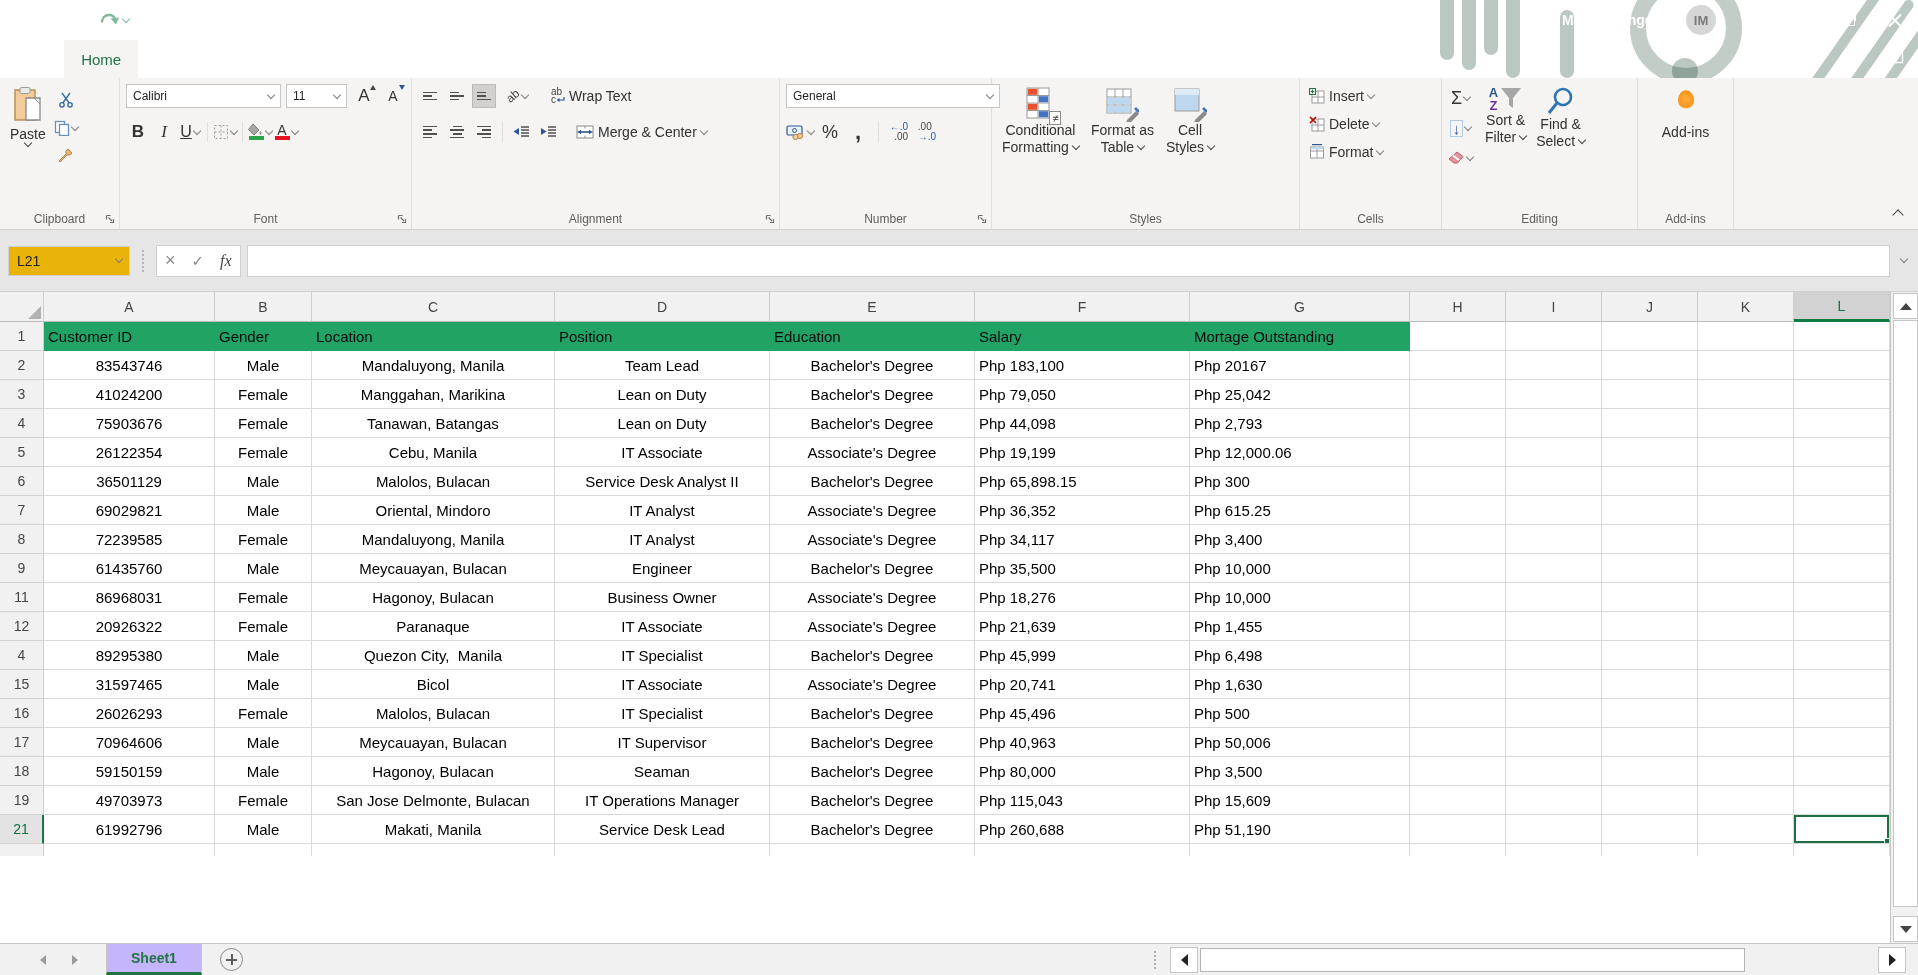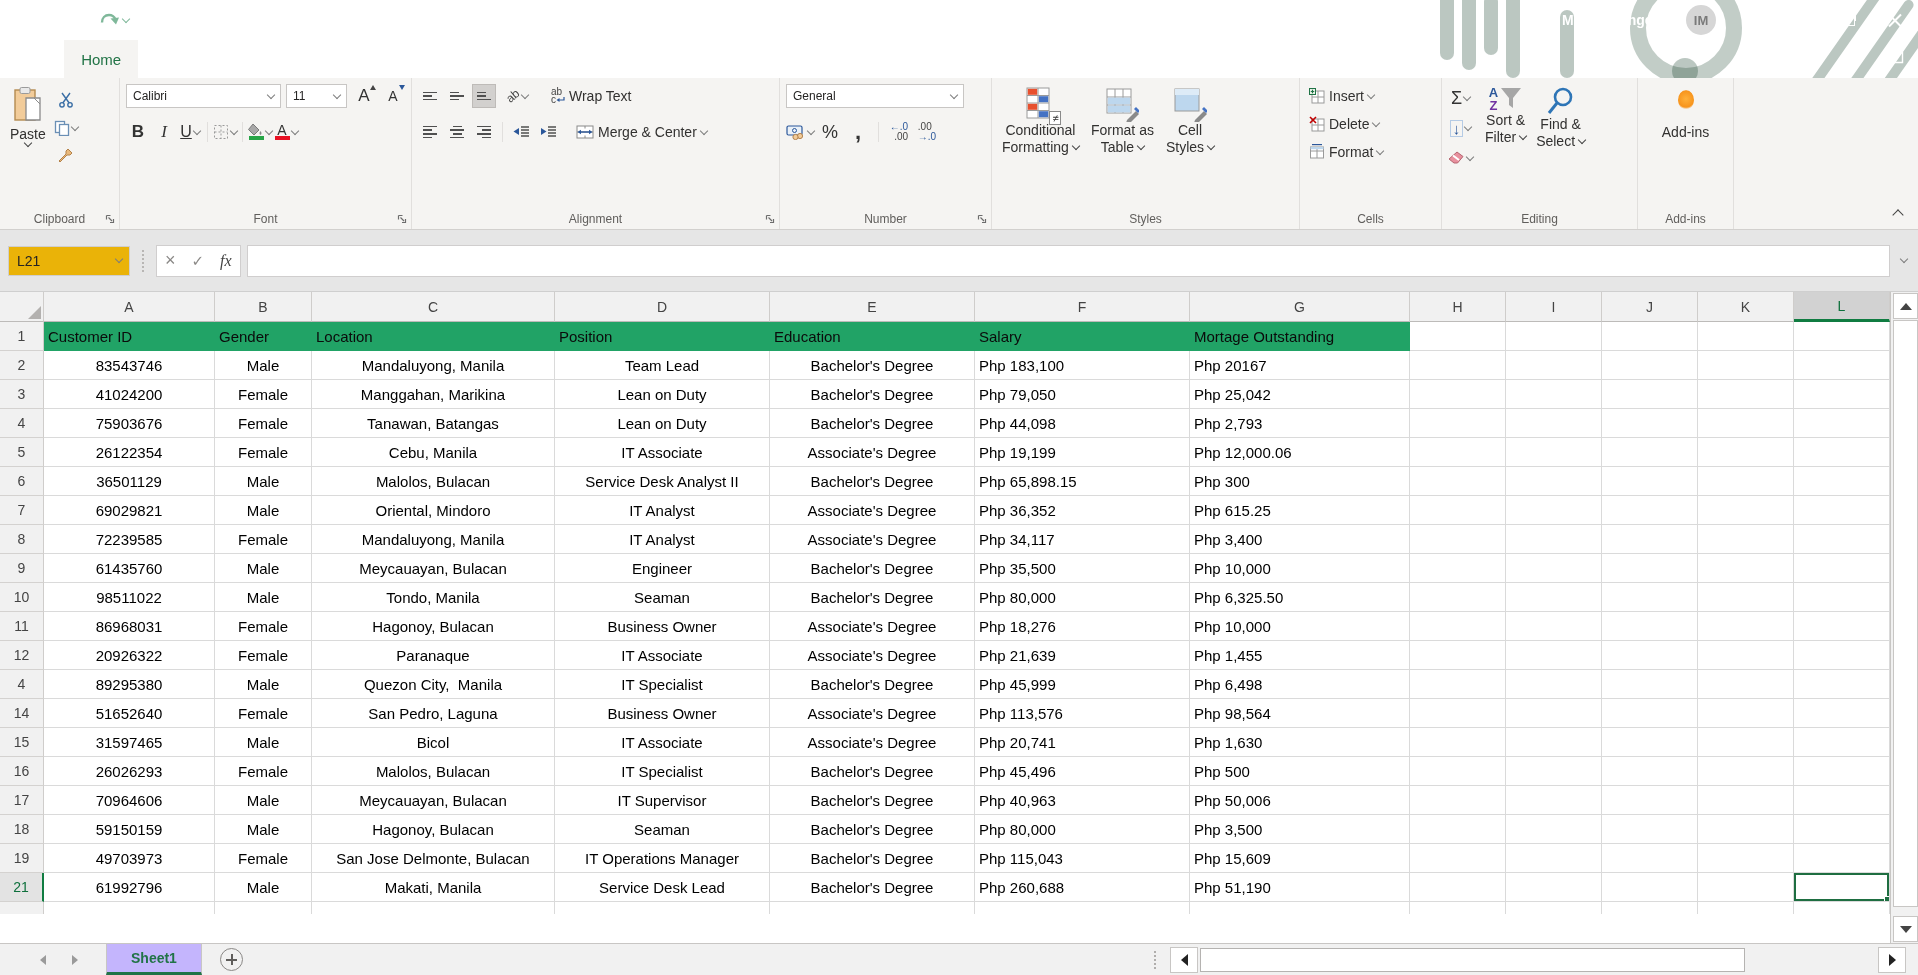--- a/index.html
+++ b/index.html
@@ -450,21 +450,21 @@
     </div>
     <span class="gl">Alignment</span>
     <span class="dlg">
       <svg width="10" height="10" viewBox="0 0 10 10">
           <path d="M1.5 1.5 h4 M1.5 1.5 v4 M3.5 3.5 L7 7 M8.5 5 V8.5 H5" fill="none" stroke="#6d6d6d" stroke-width="1.2"></path>
         </svg>
     </span>
   </div>
 
   <div class="grp" style="width:212px;">
-    <span class="combo" style="width:178px;">
+    <span class="combo" style="width:214px;">
       <span>General</span>
         <span class="cv lt"></span>
     </span>
     <div style="display:flex;gap:4px;align-items:center;margin-top:12px;">
       <span class="iconbtn">
         <span class="ic">
           <svg width="20" height="16" viewBox="0 0 20 16">
               <rect x="1" y="2" width="15" height="9" rx="1.5" fill="#eaf1f8" stroke="#2b579a" stroke-width="1.2"></rect>
               <circle cx="8.5" cy="6.5" r="2" fill="none" stroke="#2b579a"></circle>
               <circle cx="14" cy="12" r="2.6" fill="#f2cc9a" stroke="#b4824a"></circle>
@@ -841,35 +841,20 @@
             <td class="c ctr">Bachelor's Degree</td>
             <td class="c lft">Php 35,500</td>
             <td class="c lft">Php 10,000</td>
             <td class="c lft"></td>
             <td class="c lft"></td>
             <td class="c lft"></td>
             <td class="c lft"></td>
             <td class="c lft"></td>
           </tr>
           <tr>
-            <th class="rh">10</th>
-            <td class="c ctr">98511022</td>
-            <td class="c ctr">Male</td>
-            <td class="c ctr">Tondo, Manila</td>
-            <td class="c ctr">Seaman</td>
-            <td class="c ctr">Bachelor's Degree</td>
-            <td class="c lft">Php 80,000</td>
-            <td class="c lft">Php 6,325.50</td>
-            <td class="c lft"></td>
-            <td class="c lft"></td>
-            <td class="c lft"></td>
-            <td class="c lft"></td>
-            <td class="c lft"></td>
-          </tr>
-          <tr>
             <th class="rh">11</th>
             <td class="c ctr">86968031</td>
             <td class="c ctr">Female</td>
             <td class="c ctr">Hagonoy, Bulacan</td>
             <td class="c ctr">Business Owner</td>
             <td class="c ctr">Associate's Degree</td>
             <td class="c lft">Php 18,276</td>
             <td class="c lft">Php 10,000</td>
             <td class="c lft"></td>
             <td class="c lft"></td>
@@ -901,35 +886,20 @@
             <td class="c ctr">Bachelor's Degree</td>
             <td class="c lft">Php 45,999</td>
             <td class="c lft">Php 6,498</td>
             <td class="c lft"></td>
             <td class="c lft"></td>
             <td class="c lft"></td>
             <td class="c lft"></td>
             <td class="c lft"></td>
           </tr>
           <tr>
-            <th class="rh">14</th>
-            <td class="c ctr">51652640</td>
-            <td class="c ctr">Female</td>
-            <td class="c ctr">San Pedro, Laguna</td>
-            <td class="c ctr">Business Owner</td>
-            <td class="c ctr">Associate's Degree</td>
-            <td class="c lft">Php 113,576</td>
-            <td class="c lft">Php 98,564</td>
-            <td class="c lft"></td>
-            <td class="c lft"></td>
-            <td class="c lft"></td>
-            <td class="c lft"></td>
-            <td class="c lft"></td>
-          </tr>
-          <tr>
             <th class="rh">15</th>
             <td class="c ctr">31597465</td>
             <td class="c ctr">Male</td>
             <td class="c ctr">Bicol</td>
             <td class="c ctr">IT Associate</td>
             <td class="c ctr">Associate's Degree</td>
             <td class="c lft">Php 20,741</td>
             <td class="c lft">Php 1,630</td>
             <td class="c lft"></td>
             <td class="c lft"></td>

